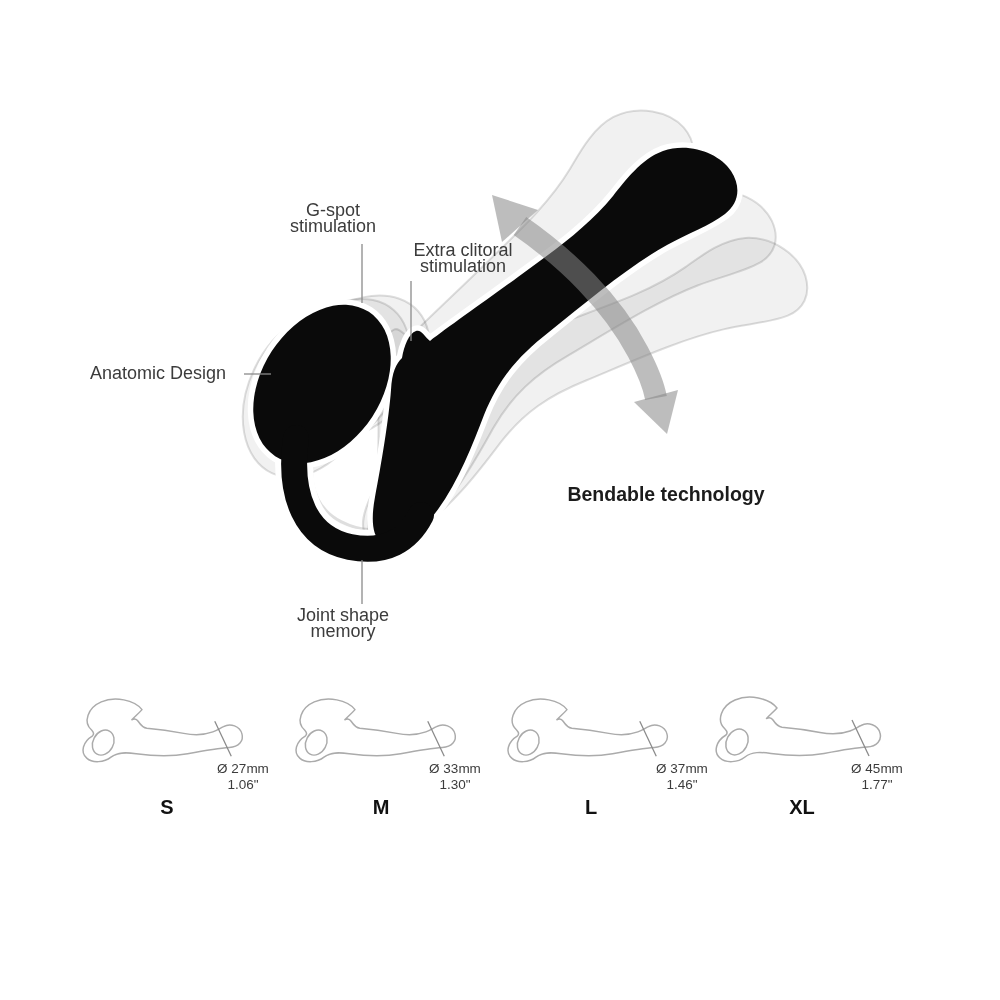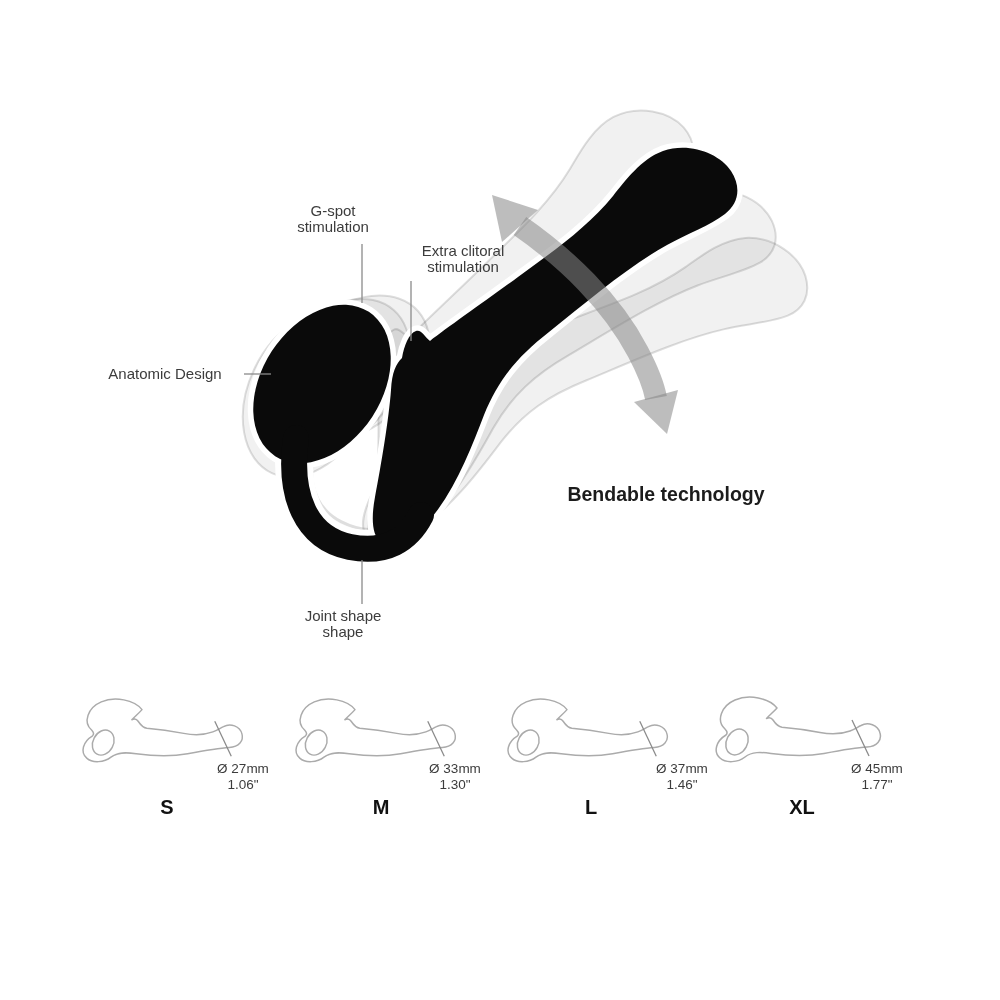--- a/index.html
+++ b/index.html
@@ -21,23 +21,23 @@
   .black-hook{fill:none;stroke:var(--product, #0a0a0a);stroke-width:26;stroke-linecap:round;}
   .bend-arrow{fill:var(--arrow, rgba(134,134,134,0.55));}
   .bend-arrow-shaft{fill:none;stroke:var(--arrow, rgba(134,134,134,0.55));stroke-width:22;}
   .leader{stroke:var(--leader, #8a8a8a);stroke-width:1.3;fill:none;}
   .size-outline{fill:none;stroke:var(--outline, #ababab);stroke-width:1.5;stroke-linejoin:round;}
   .size-measure{stroke:var(--leader, #8a8a8a);stroke-width:1.3;}
 
   
   .note{
     position:absolute;color:var(--text, #3c3c3c);
-    font-size:15px;line-height:15.5px;text-align:center;
+    font-size:18px;line-height:15.5px;text-align:center;
   }
-  .note.right{text-align:center;}
+  .note.right{text-align:left;}
   .feature-title{
     position:absolute;left:516px;top:483px;width:300px;text-align:center;
     color:#1c1c1c;font-size:19.5px;font-weight:bold;line-height:22px;
   }
   .feature-sub{
     position:absolute;left:516px;top:509px;width:300px;text-align:center;
     color:#333333;font-size:16.5px;line-height:19px;
   }
   .dia-note{
     position:absolute;top:761px;width:120px;text-align:center;
@@ -158,21 +158,21 @@
     <div>Extra clitoral</div>
     <div>stimulation</div>
   </div>
 
   <div class="note right" style="left:90px;top:366px;width:150px;">
     <div>Anatomic Design</div>
   </div>
 
   <div class="note" style="left:268px;top:608px;width:150px;">
     <div>Joint shape</div>
-    <div>shape</div>
+    <div>memory</div>
   </div>
 
   <div class="feature-title">Bendable technology</div>
 
   <div class="dia-note" style="left:183px;">
     <div>Ø 27mm</div>
     <div>1.06"</div>
   </div>
   <div class="dia-note" style="left:395px;">
     <div>Ø 33mm</div>

